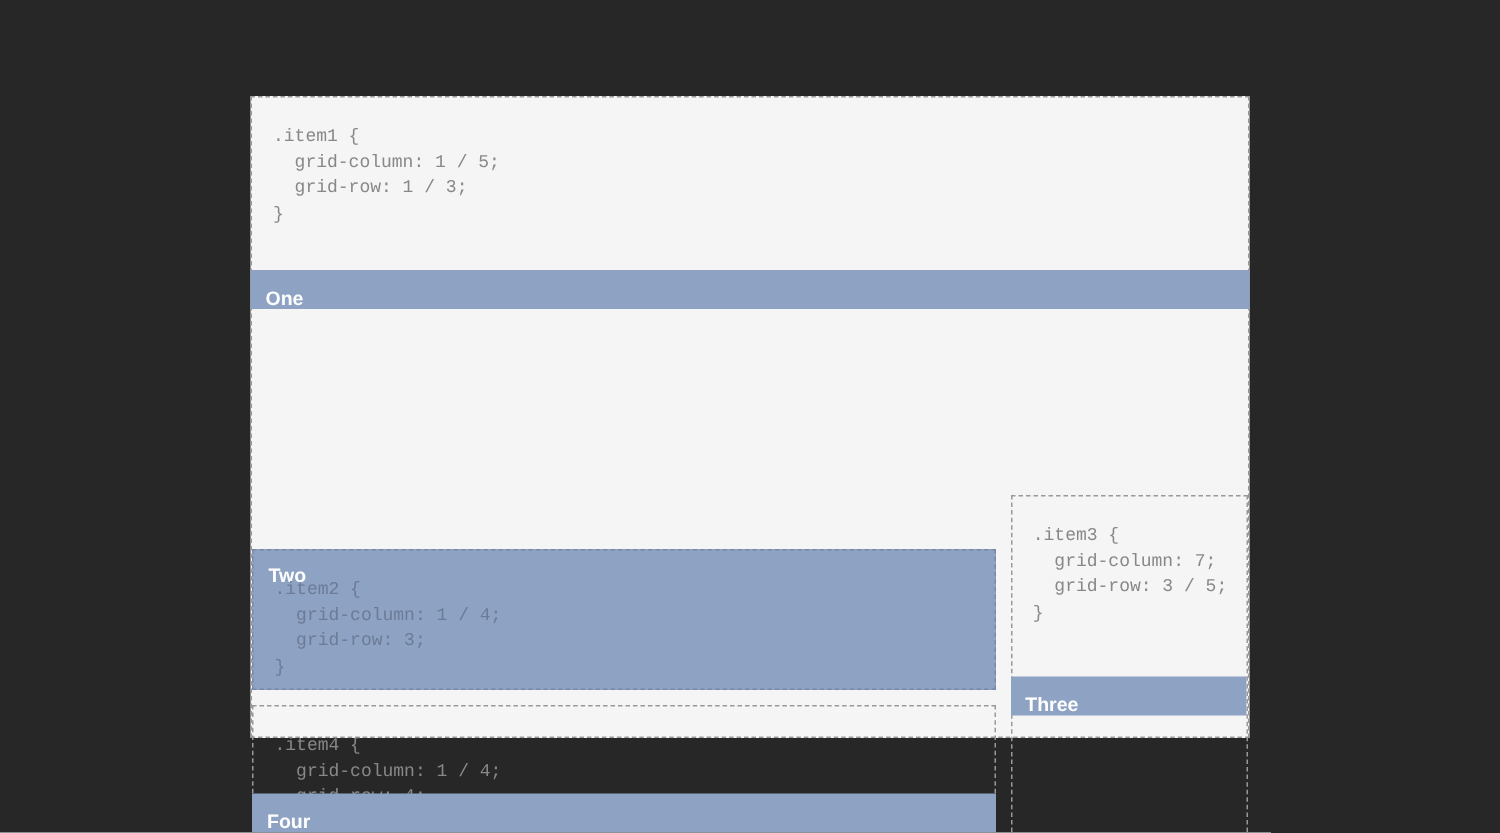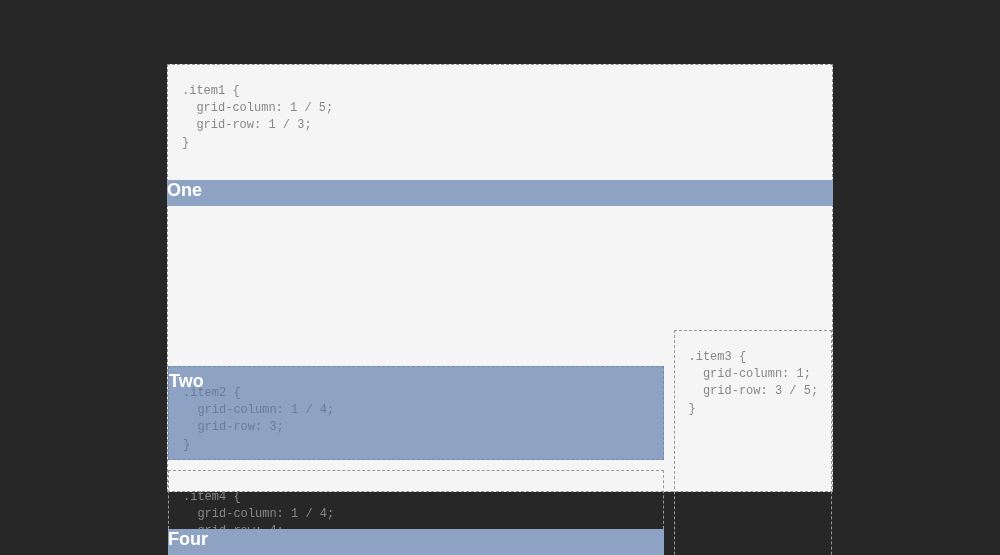--- a/index.html
+++ b/index.html
@@ -47,23 +47,24 @@
   }
   .item2 .code { color: #6c7b97; }
 
   .bar {
     position: absolute;
     left: 0; right: 0;
     height: 26px;
     background: #8ea3c3;
     color: #fff;
     font-weight: bold;
-    font-size: 18px;
+    font-size: 13px;
     display: flex;
-    align-items: flex-start;
+    align-items: flex-end;
+    padding-left: 10px;
   }
   .item1 .bar { top: 115px; right: -1px; left: -1px; }
   .item2 .bar { top: 4px; background: transparent; height: 20px; }
   .item3 .bar { top: 120px; left: -1px; right: 0; }
   .item4 .bar { top: 58px; left: -1px; right: -1px; }
 
   .item2 { border: 1px dashed #7788a8; margin-top: 36px; }
 </style>
 </head>
 <body>
@@ -85,23 +86,26 @@
       <span>Two</span>
     </div>
     <pre class="code">.item2 {
   grid-column: 1 / 4;
   grid-row: 3;
 }</pre>
   </div>
 
   <div class="cell item3">
     <pre class="code">.item3 {
-  grid-column: 1;
+  grid-column: 7;
   grid-row: 3 / 5;
 }</pre>
+    <div class="bar">
+      <span>Three</span>
+    </div>
   </div>
 
   <div class="cell item4">
     <pre class="code">.item4 {
   grid-column: 1 / 4;
   grid-row: 4;
 }</pre>
     <div class="bar">
       <span>Four</span>
     </div>

